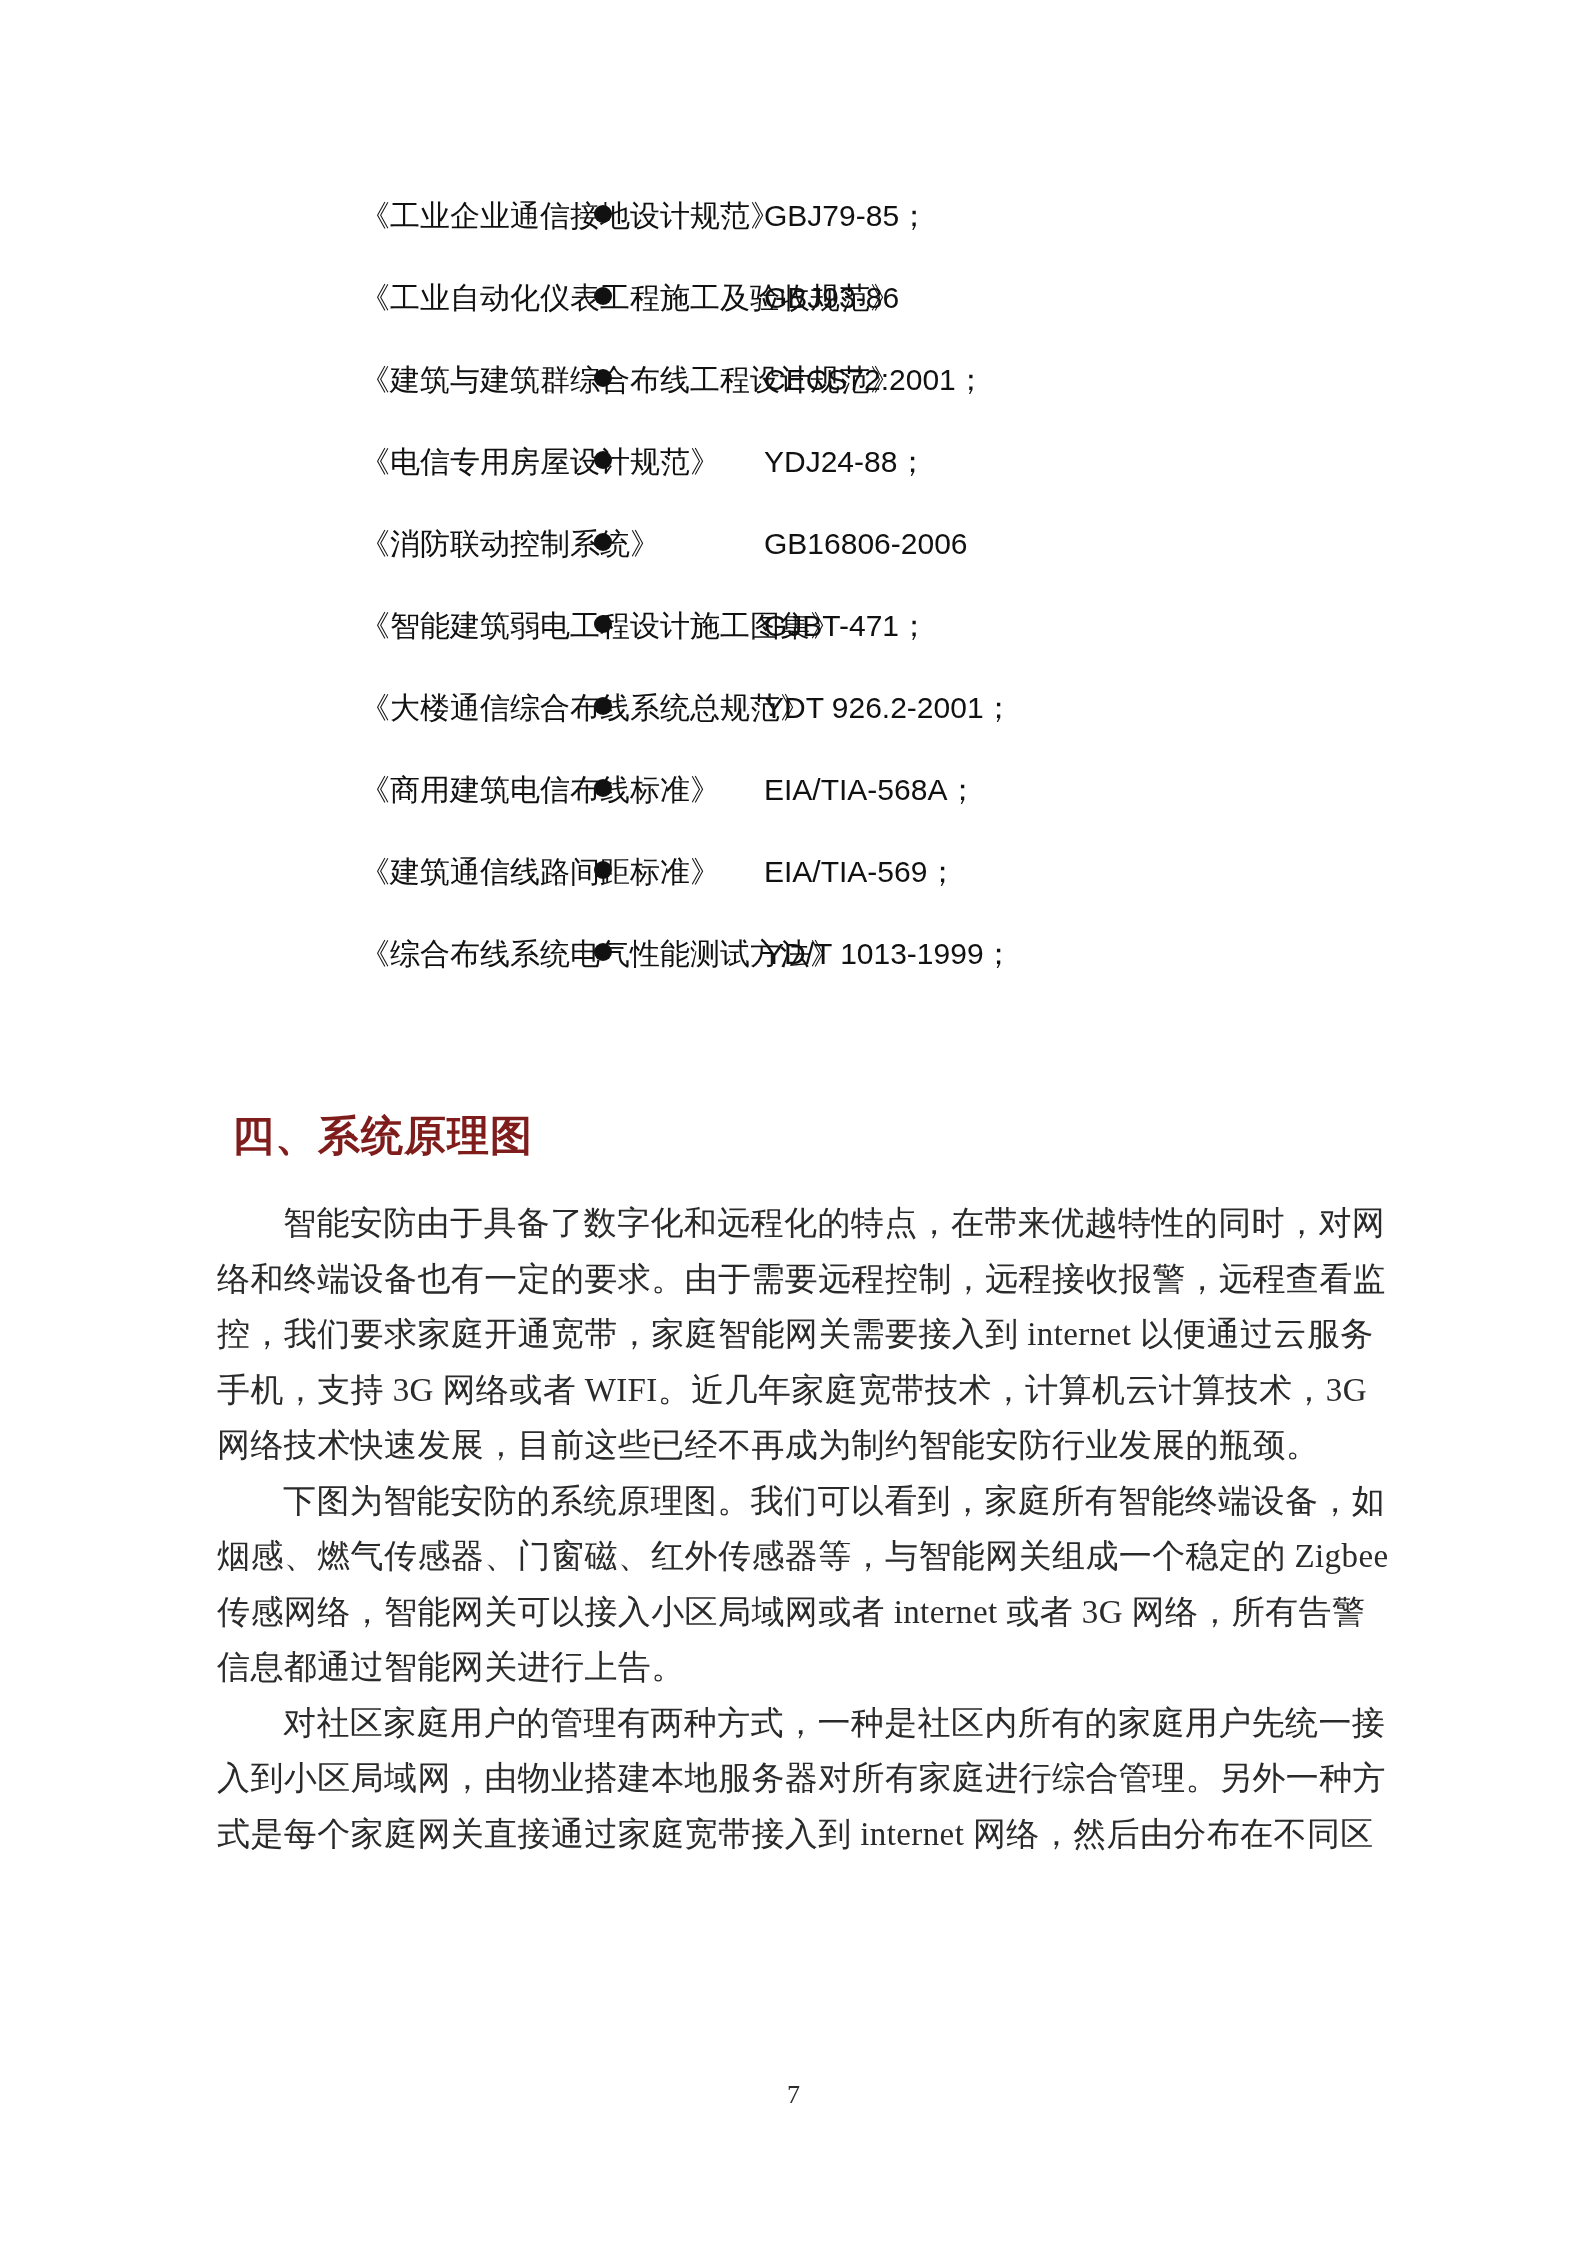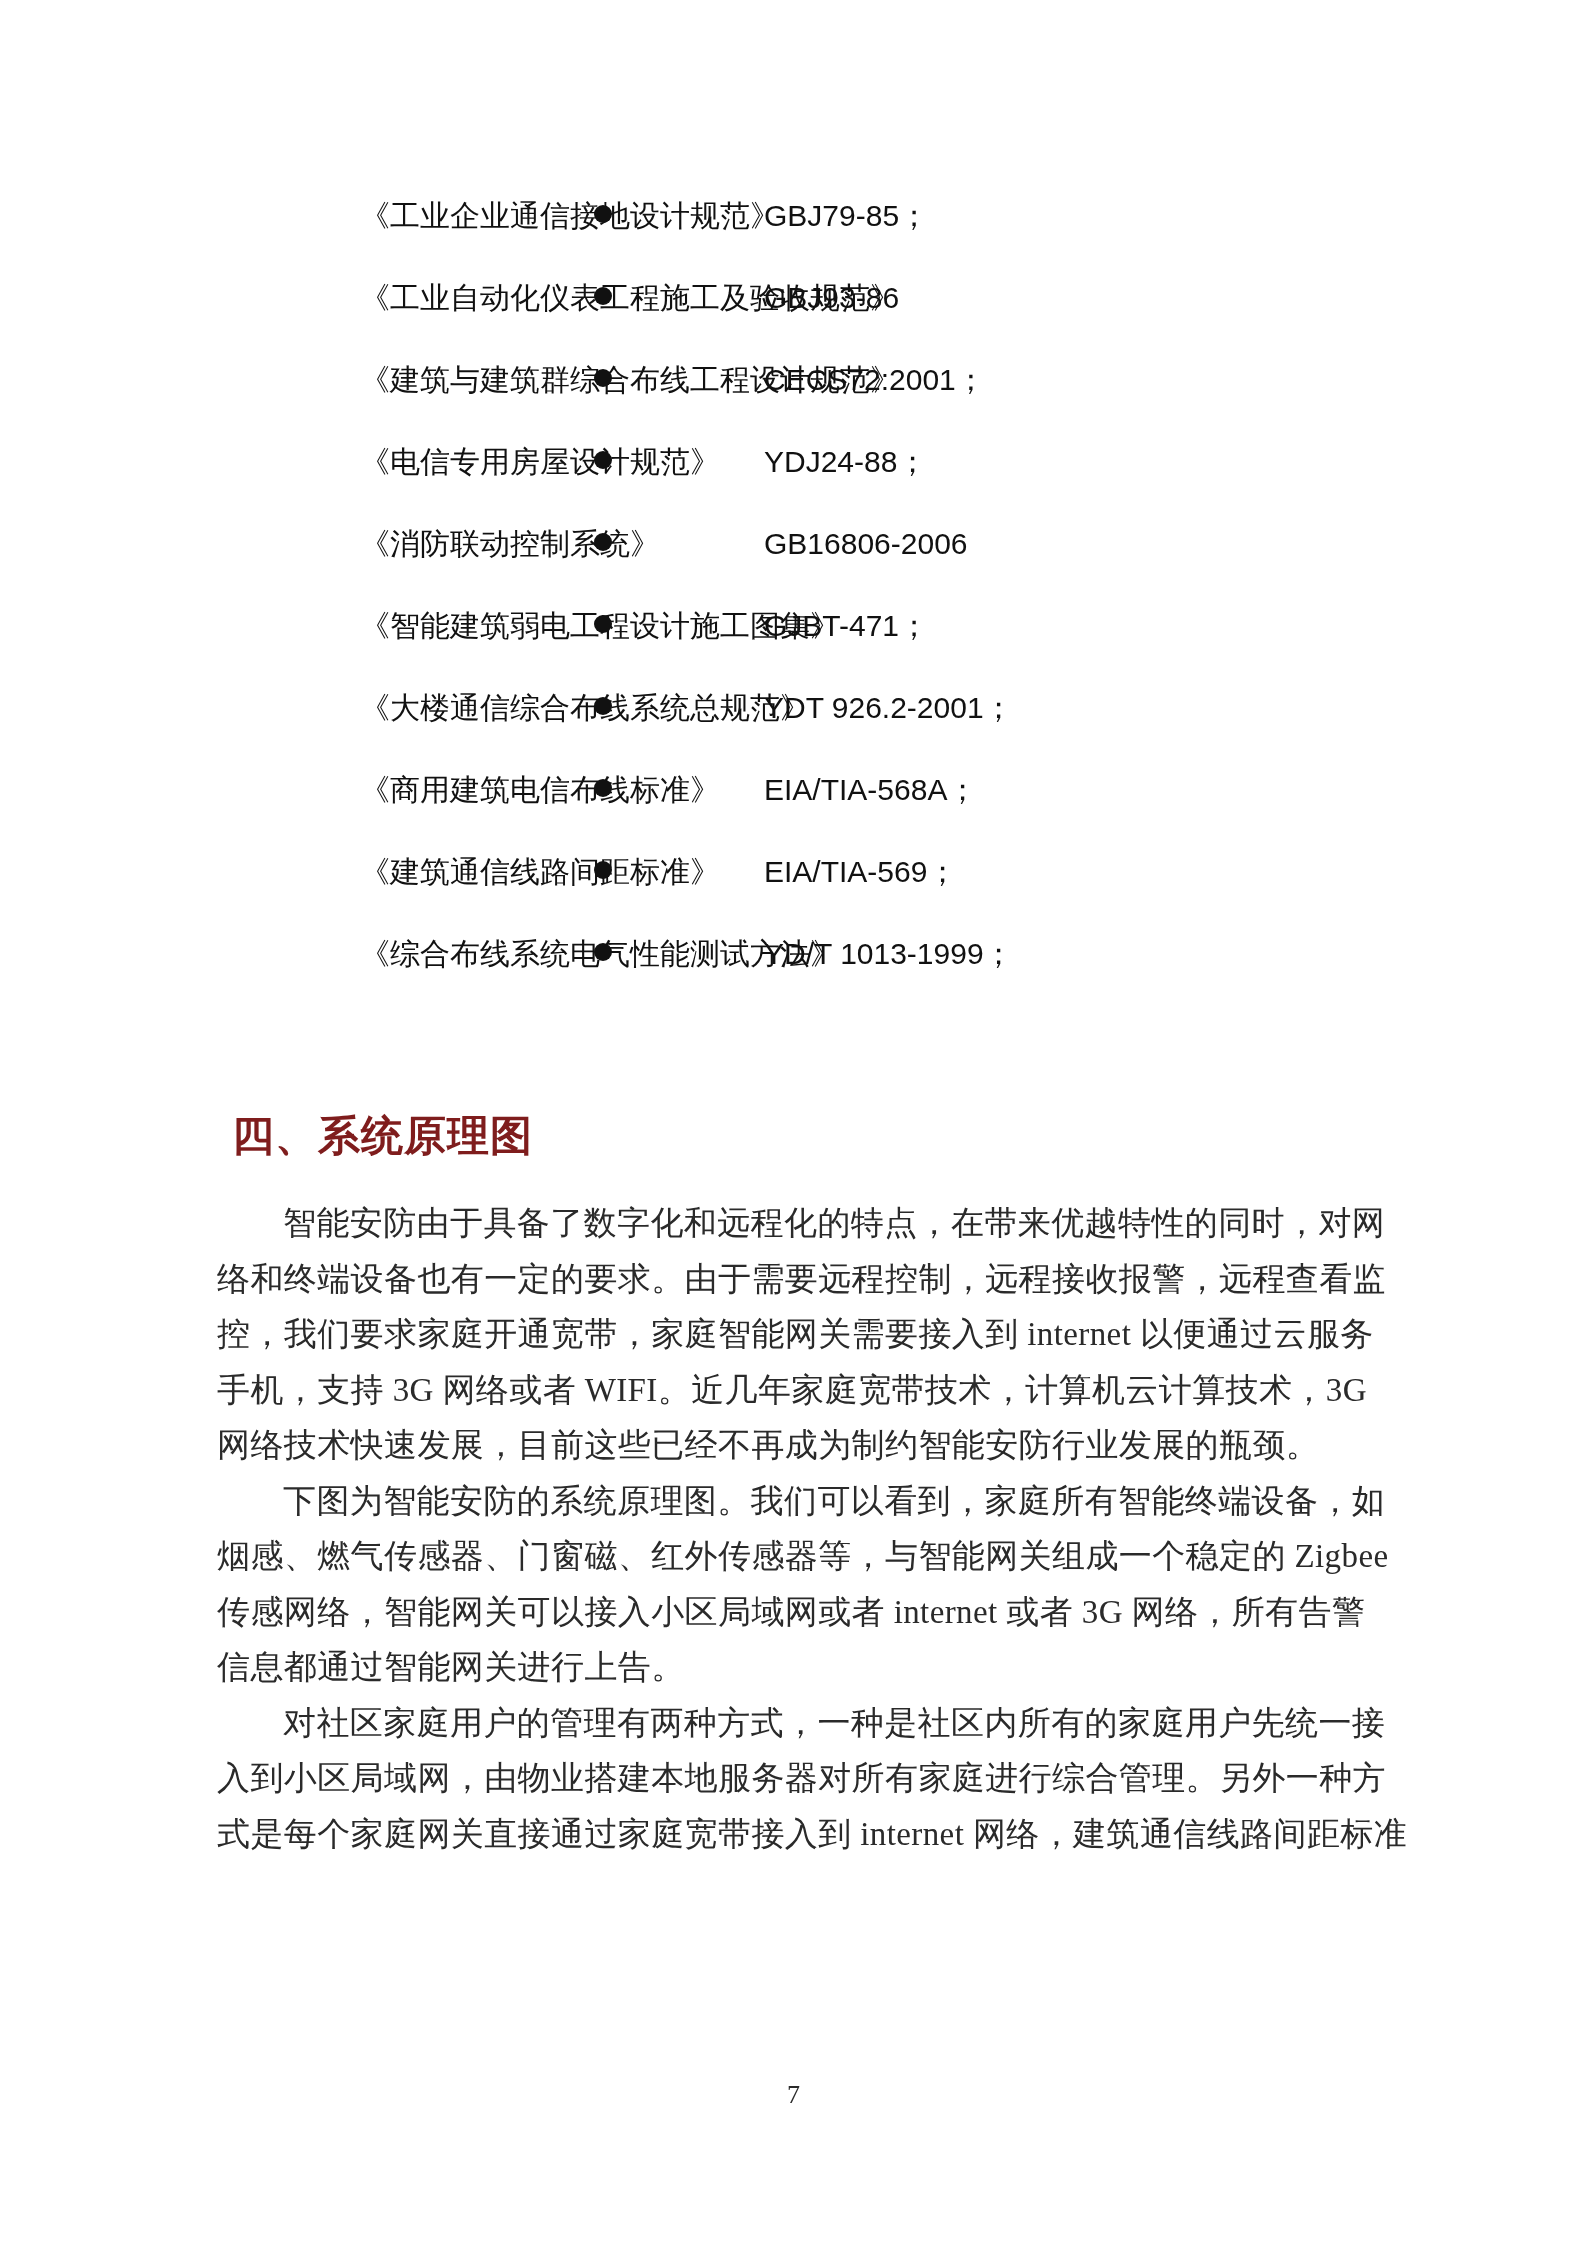--- a/index.html
+++ b/index.html
@@ -200,18 +200,18 @@
       <div class="body-line">络和终端设备也有一定的要求。由于需要远程控制，远程接收报警，远程查看监</div>
       <div class="body-line">控，我们要求家庭开通宽带，家庭智能网关需要接入到 internet 以便通过云服务</div>
       <div class="body-line">手机，支持 3G 网络或者 WIFI。近几年家庭宽带技术，计算机云计算技术，3G</div>
       <div class="body-line">网络技术快速发展，目前这些已经不再成为制约智能安防行业发展的瓶颈。</div>
       <div class="body-line indent">下图为智能安防的系统原理图。我们可以看到，家庭所有智能终端设备，如</div>
       <div class="body-line">烟感、燃气传感器、门窗磁、红外传感器等，与智能网关组成一个稳定的 Zigbee</div>
       <div class="body-line">传感网络，智能网关可以接入小区局域网或者 internet 或者 3G 网络，所有告警</div>
       <div class="body-line">信息都通过智能网关进行上告。</div>
       <div class="body-line indent">对社区家庭用户的管理有两种方式，一种是社区内所有的家庭用户先统一接</div>
       <div class="body-line">入到小区局域网，由物业搭建本地服务器对所有家庭进行综合管理。另外一种方</div>
-      <div class="body-line">式是每个家庭网关直接通过家庭宽带接入到 internet 网络，建筑通信线路间距标准</div>
+      <div class="body-line">式是每个家庭网关直接通过家庭宽带接入到 internet 网络，然后由分布在不同区</div>
     </div>
 
   <div class="page-number">7</div>
 
 </div>
 
 </body></html>

